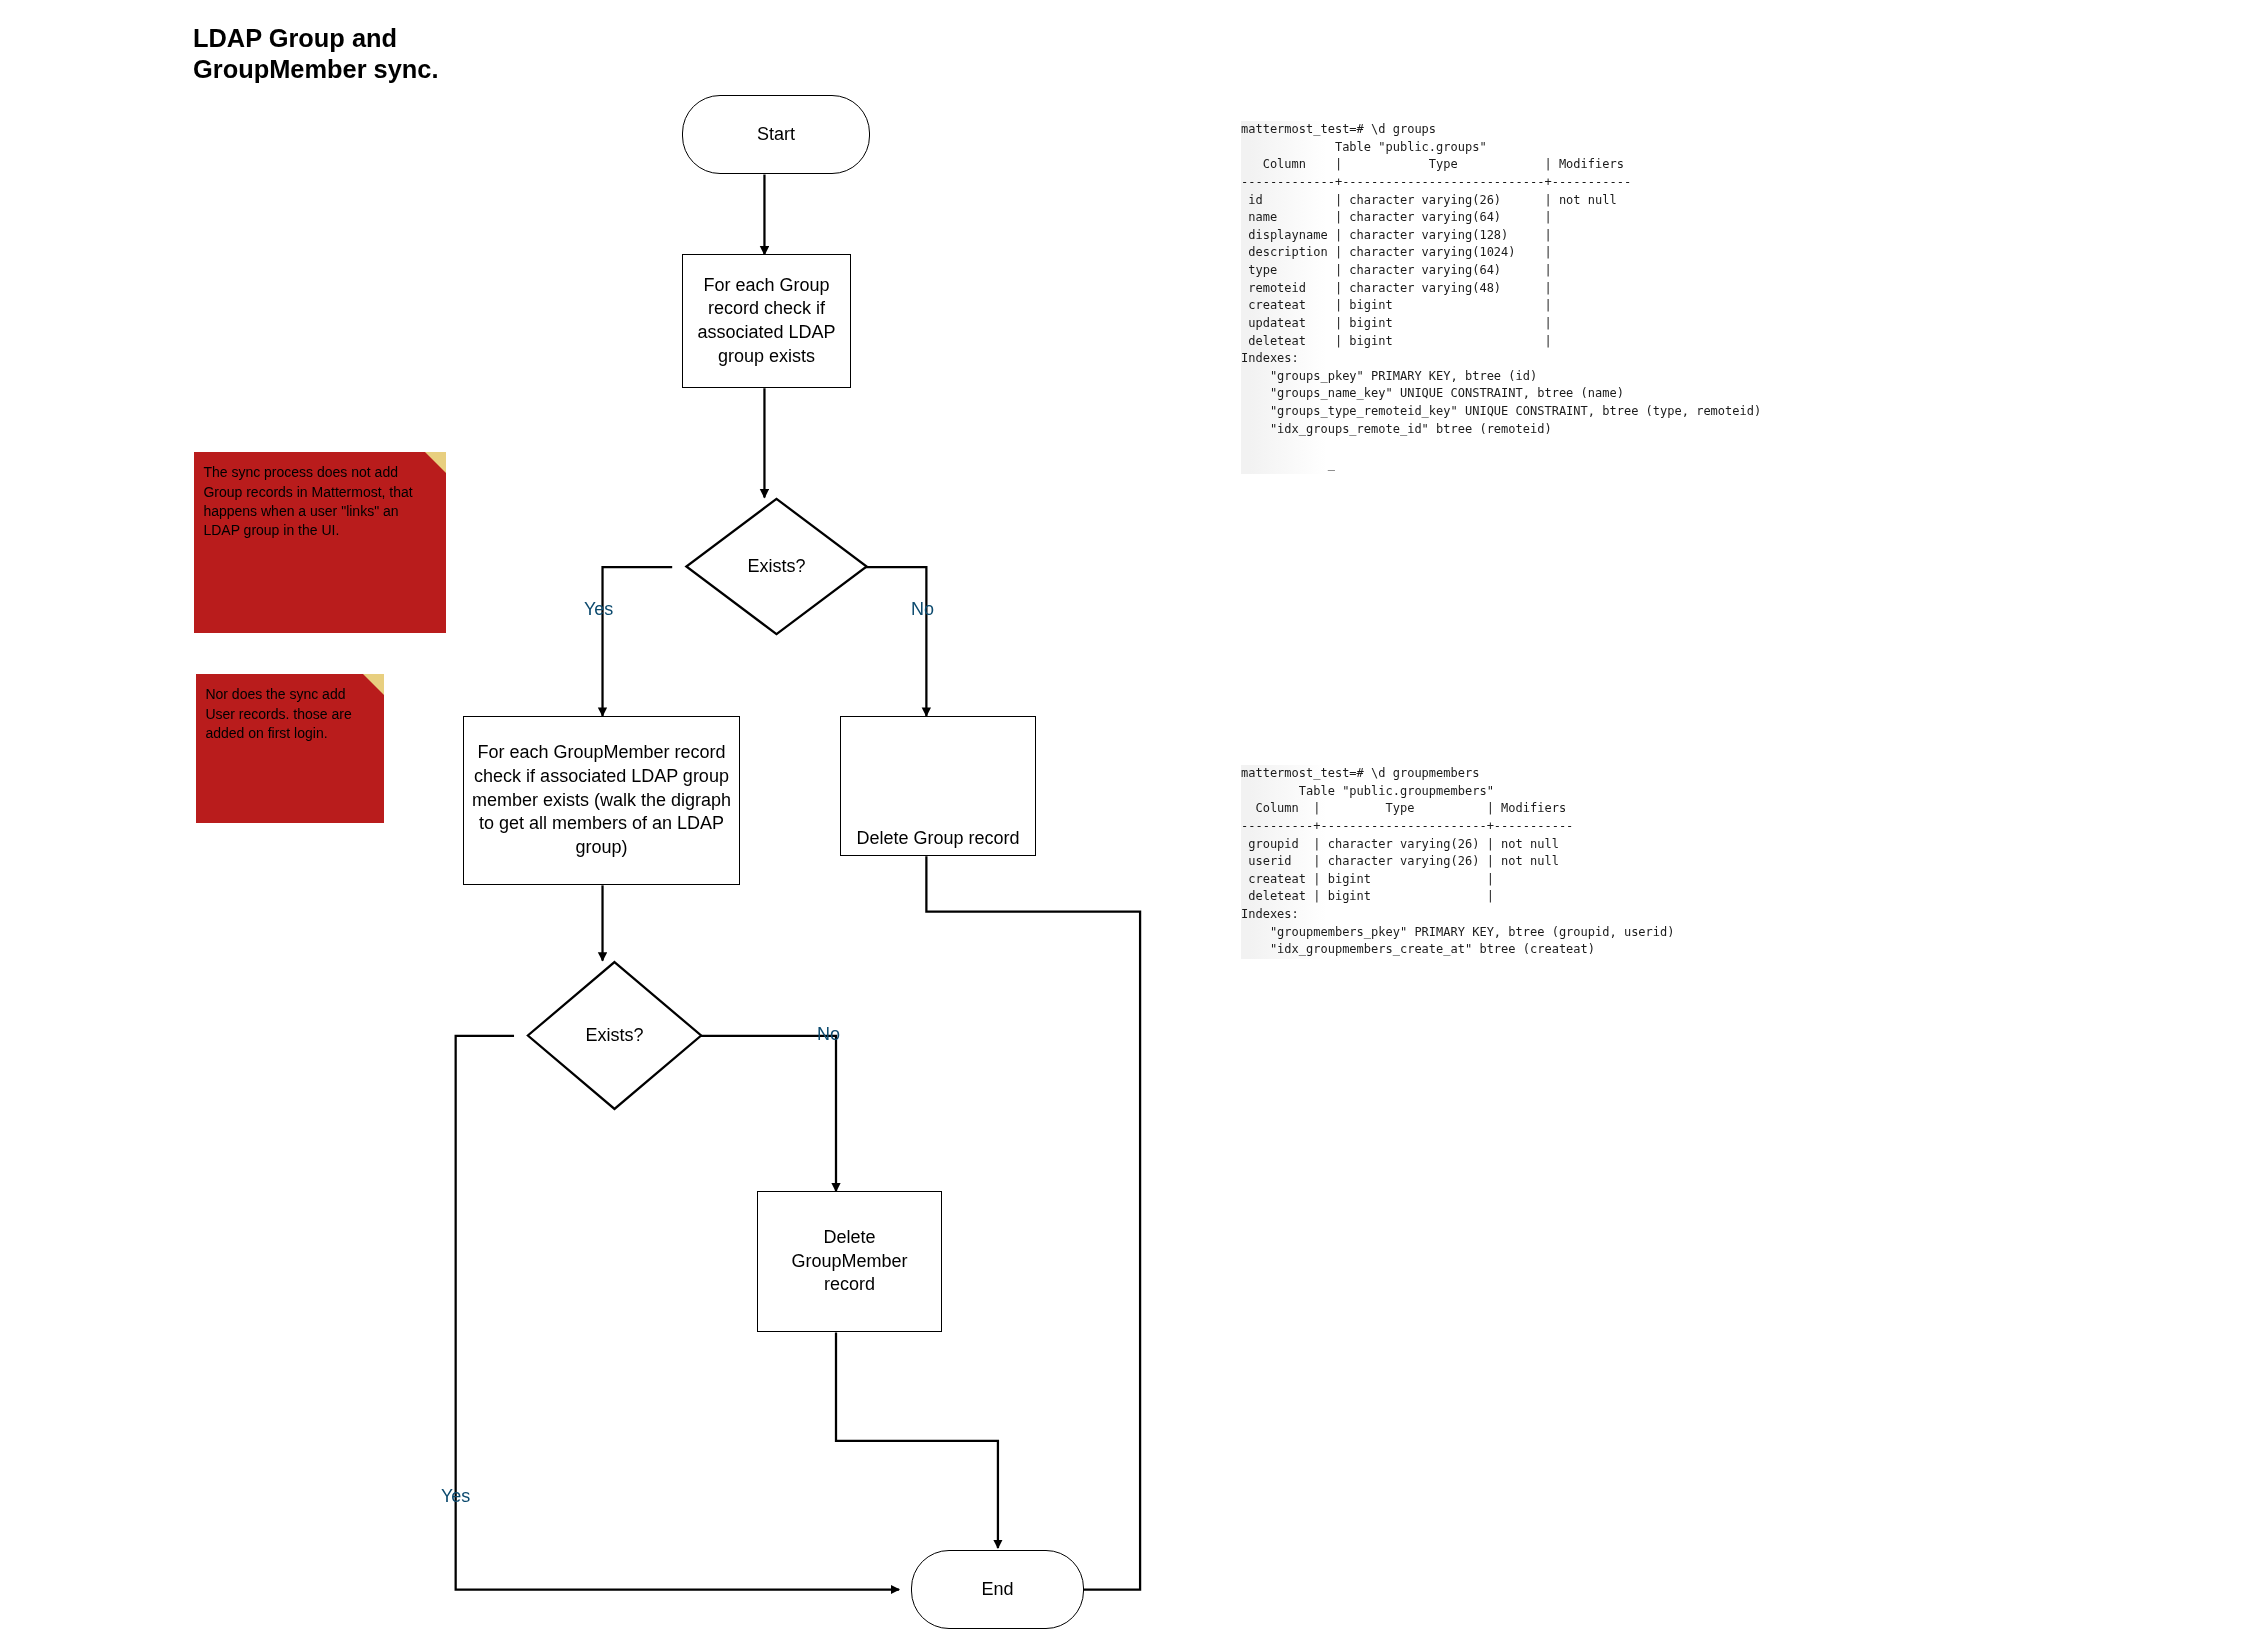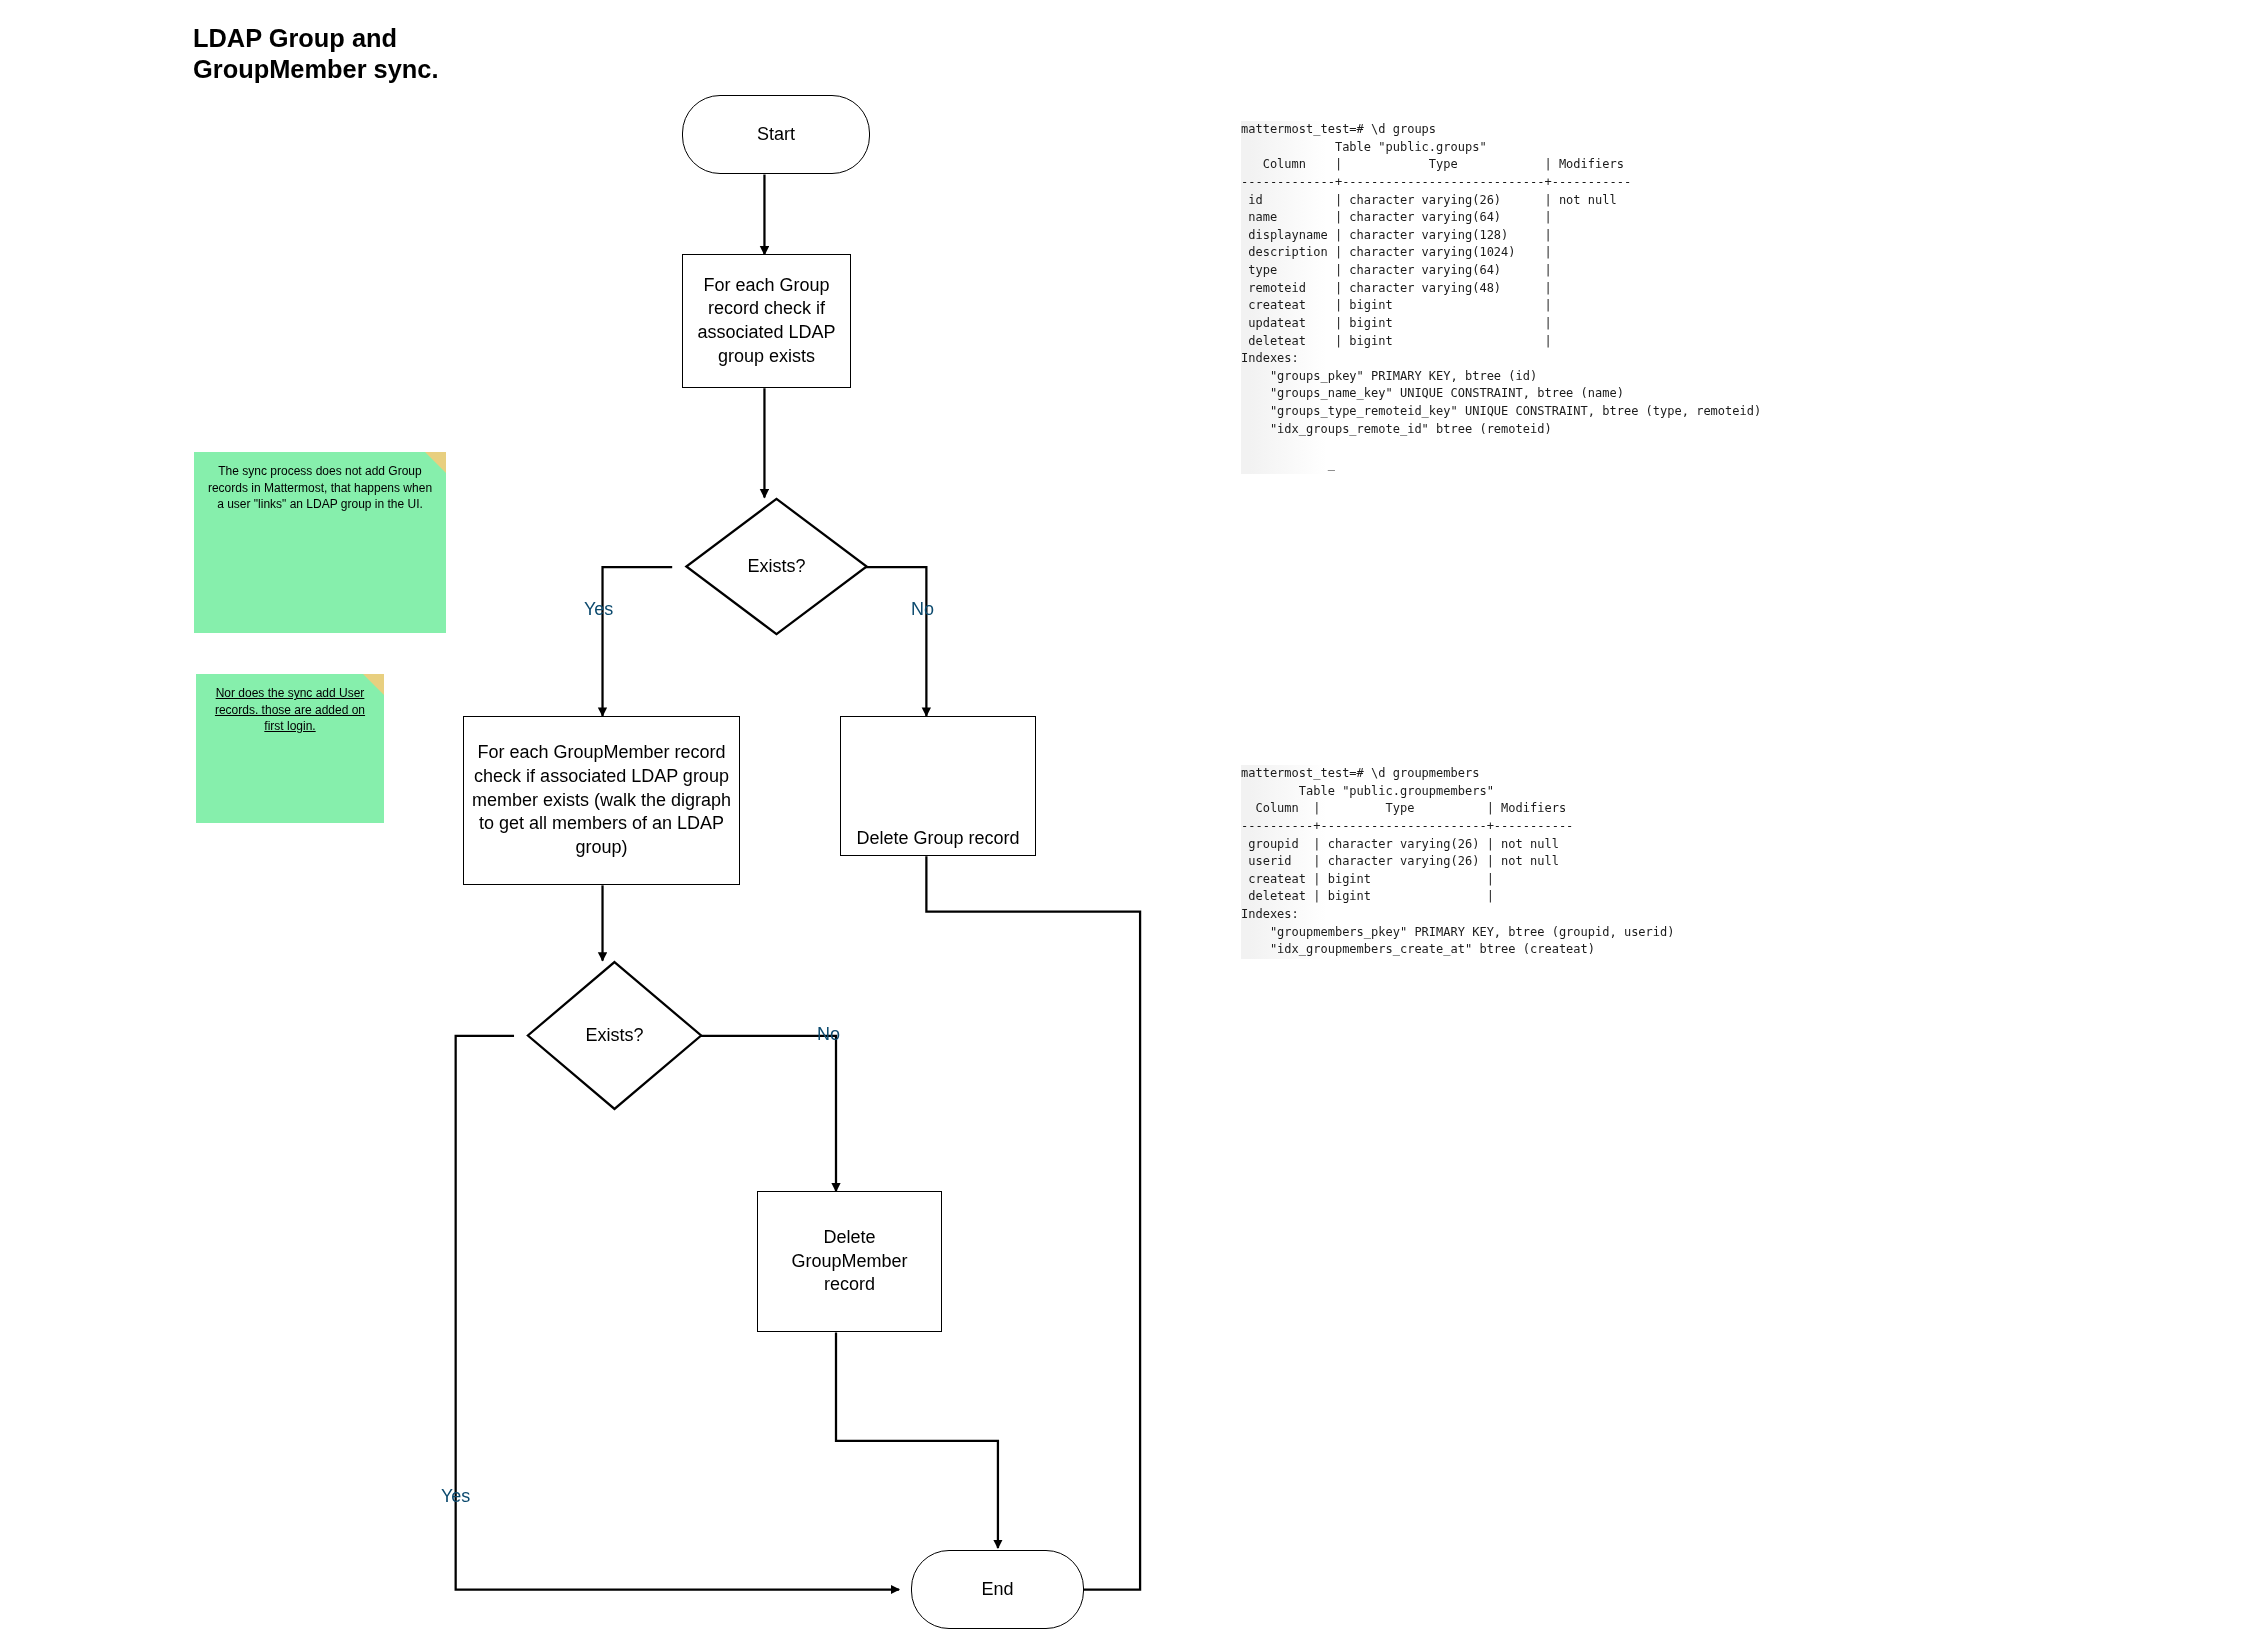--- a/index.html
+++ b/index.html
@@ -64,24 +64,24 @@
   }
   .diamond-wrap .dlabel {
     position: relative;
     font-size: 18px;
     text-align: center;
   }
 
   
   .note {
     box-sizing: border-box;
-    background: #86efac;
-    font-size: 12px;
+    background: #b91c1c;
+    font-size: 14px;
     line-height: 1.38;
-    text-align: center;
+    text-align: left;
     padding: 11.3px 9.4px;
     position: absolute;
   }
   .note .fold {
     position: absolute;
     right: 0;
     top: 0;
     width: 0; height: 0;
     border-left: 21px solid transparent;
     border-top: 21px solid #e8cf7f;
@@ -183,21 +183,21 @@
 <div class="edge-label" style="left:584px; top:599px;">Yes</div>
 <div class="edge-label" style="left:911px; top:599px;">No</div>
 <div class="edge-label" style="left:817px; top:1024px;">No</div>
 <div class="edge-label" style="left:441px; top:1486px;">Yes</div>
 
 <div class="note" style="left:194px; top:452px; width:252px; height:181px;">
   <div class="fold"></div>
   <span>The sync process does not add Group records in Mattermost, that happens when a user "links" an LDAP group in the UI.</span>
 </div>
 
-<div class="note" style="left:196px; top:674px; width:188px; height:149px;text-decoration:underline;">
+<div class="note" style="left:196px; top:674px; width:188px; height:149px;">
   <div class="fold"></div>
   <span>Nor does the sync add User records. those are added on first login.</span>
 </div>
 
 <pre class="terminal terminal-a">mattermost_test=# \d groups
              Table "public.groups"
    Column    |            Type            | Modifiers
 -------------+----------------------------+-----------
  id          | character varying(26)      | not null
  name        | character varying(64)      |

